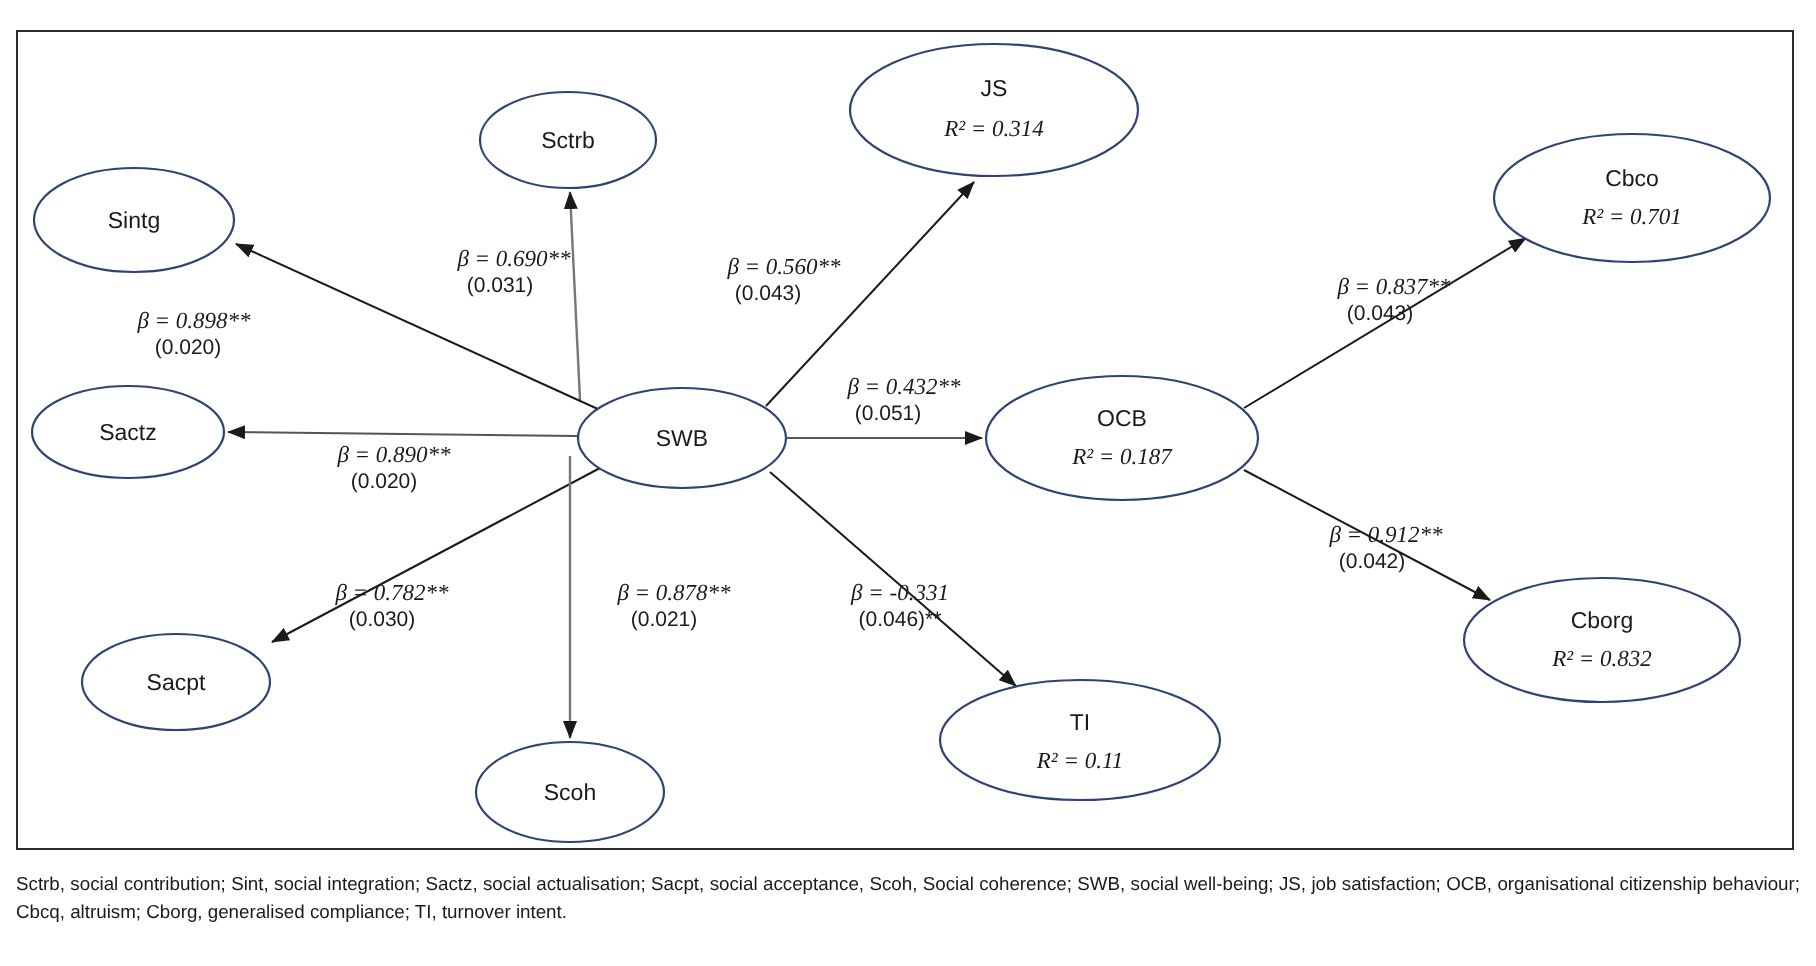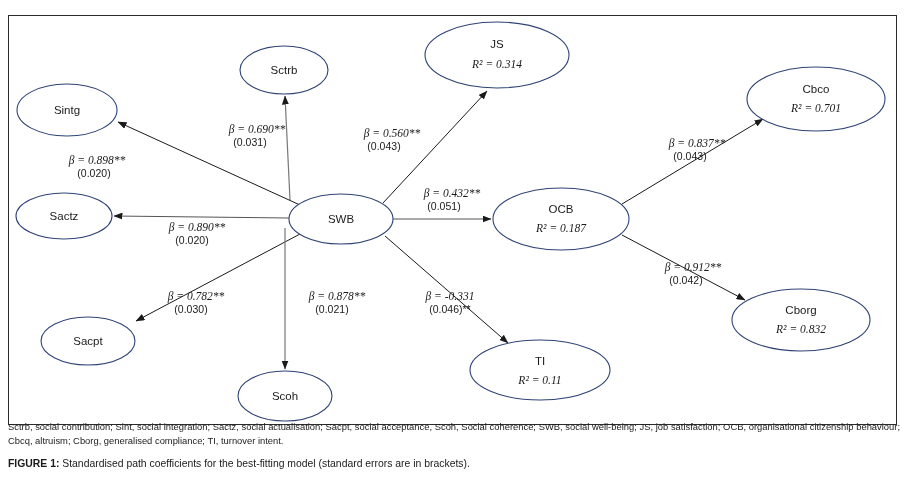--- a/index.html
+++ b/index.html
@@ -57,21 +57,21 @@
     fill: #1a1a1a;
   }
   .coef-beta {
     font-family: "Liberation Serif", serif;
     font-style: italic;
     font-size: 11.5px;
   }
   .caption-area {
     position: absolute;
     left: 8px;
-    top: 420px;
+    top: 435px;
     width: 892px;
   }
   .abbrev-line {
     font-family: "Liberation Sans", sans-serif;
     font-size: 9.4px;
     line-height: 13.5px;
     color: #1a1a1a;
     text-align: justify;
     margin: 0;
   }
@@ -227,16 +227,15 @@
       <text class="coef-text" x="690" y="160" text-anchor="middle">(0.043)</text>
     </g>
     <g>
       <text class="coef-text coef-beta" x="693" y="271" text-anchor="middle">β = 0.912**</text>
       <text class="coef-text" x="686" y="284" text-anchor="middle">(0.042)</text>
     </g>
   </svg>
 
   <div class="caption-area">
     <p class="abbrev-line">Sctrb, social contribution; Sint, social integration; Sactz, social actualisation; Sacpt, social acceptance, Scoh, Social coherence; SWB, social well-being; JS, job satisfaction; OCB, organisational citizenship behaviour; Cbcq, altruism; Cborg, generalised compliance; TI, turnover intent.</p>
-    <p class="figure-caption"><span class="cap-label">FIGURE 1:</span><span> Standardised path coefficients for the best-fitting model (standard errors are in brackets).</span></p>
   </div>
 
 </div>
 
 </body></html>

